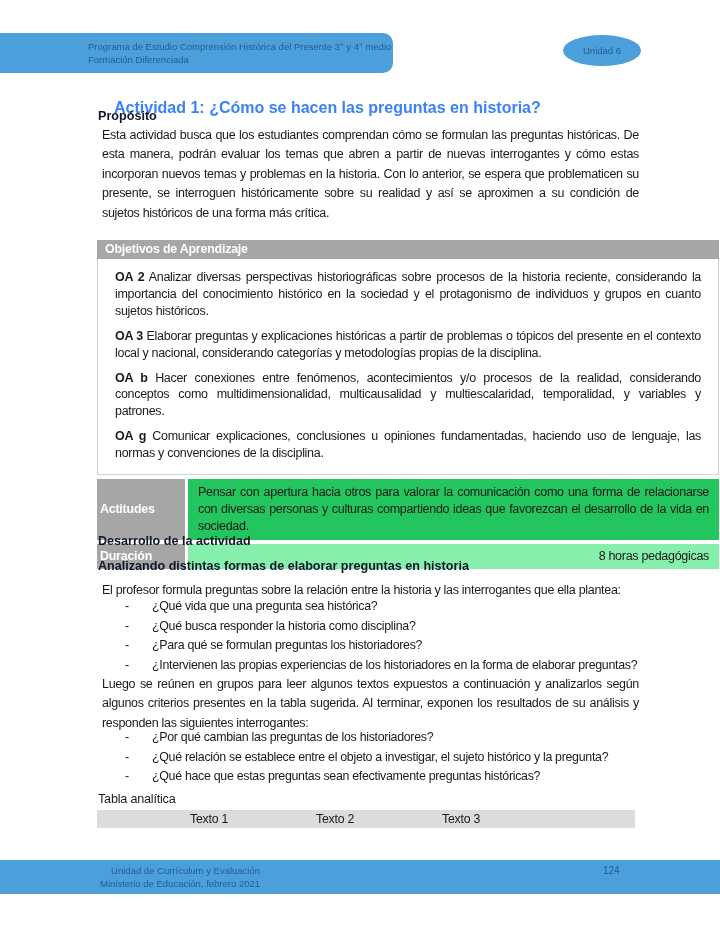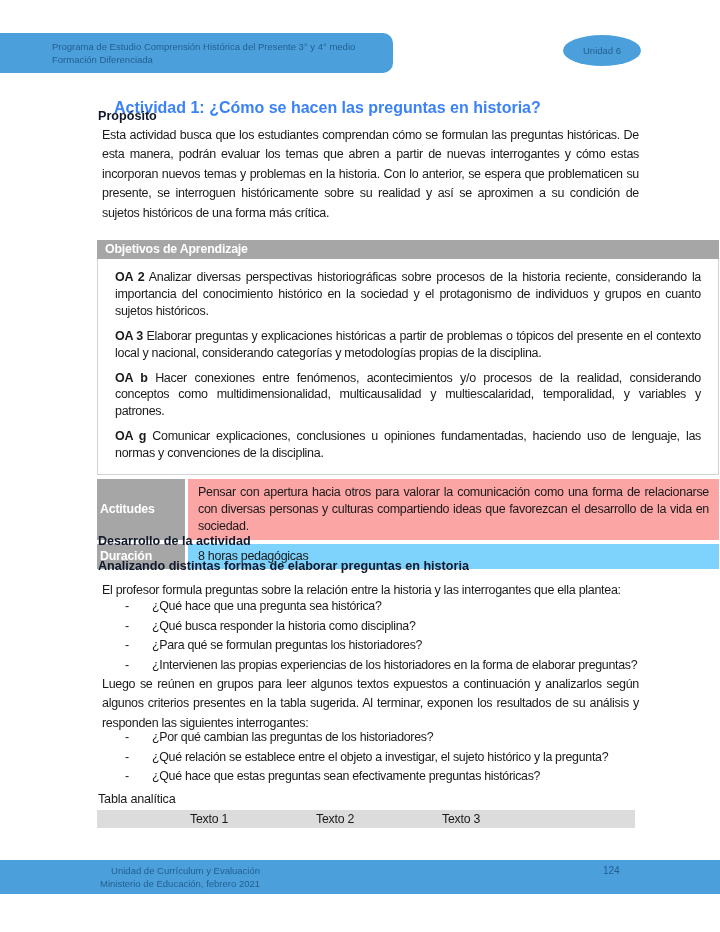--- a/index.html
+++ b/index.html
@@ -4,21 +4,21 @@
 <style>
   html,body{margin:0;padding:0;background:#ffffff;}
   .page{
     position:relative;width:720px;height:932px;background:#ffffff;overflow:hidden;
     font-family:"Liberation Sans",sans-serif;color:#1a1a1a;
   }
   
   .banner{
     position:absolute;left:0;top:33px;width:393px;height:40px;box-sizing:border-box;
     background:#4ba0dc;border-radius:0 10px 10px 0;
-    padding-left:52px;display:flex;flex-direction:column;justify-content:center;
+    padding-left:88px;display:flex;flex-direction:column;justify-content:center;
   }
   .banner div{font-size:9.5px;line-height:13px;color:#235e90;}
   .unit-badge{
     position:absolute;left:563px;top:35px;width:78px;height:31px;background:#4ba0dc;
     border-radius:50%;display:flex;align-items:center;justify-content:center;
     font-size:9.5px;color:#235e90;
   }
   
   .title{position:absolute;left:98px;top:83px;margin:16px;font-size:16px;font-weight:bold;color:#3b82f6;white-space:nowrap;}
   .bluehead{position:absolute;left:98px;margin:0;font-size:12.6px;font-weight:bold;color:#0f172a;white-space:nowrap;}
@@ -42,24 +42,24 @@
     padding:2px 9px 4px 9px;font-size:12.5px;line-height:16.9px;text-align:justify;letter-spacing:-0.3px;
   }
   .oa-body p{margin:8px;}
   .oa-code{font-weight:bold;}
   .trow{display:flex;margin-top:4px;}
   .label-cell{
     width:88px;box-sizing:border-box;background:#a6a6a6;color:#ffffff;font-weight:bold;
     font-size:12.4px;padding-left:3px;display:flex;align-items:center;letter-spacing:-0.2px;
   }
   .content-cell{
-    flex:1;margin-left:3px;background:#fca5a5;font-size:12.5px;line-height:16.9px;
+    flex:1;margin-left:3px;background:#22c55e;font-size:12.5px;line-height:16.9px;
     padding:5px 10px;text-align:justify;letter-spacing:-0.3px;
   }
-  .duracion .content-cell{background:#7dd3fc;padding:4px 10px;text-align:left;}
+  .duracion .content-cell{background:#86efac;padding:4px 10px;text-align:right;}
   
   .tabla-caption{position:absolute;left:98px;top:792px;margin:0;font-size:12.6px;letter-spacing:-0.2px;}
   .texto-header{
     position:absolute;left:97px;top:810px;width:538px;height:18px;background:#dcdcdc;
     display:flex;font-size:12.3px;letter-spacing:-0.2px;
   }
   .th-spacer{width:93px;}
   .th-col{width:126px;text-align:left;line-height:18px;}
   
   .footer{position:absolute;left:0;top:860px;width:720px;height:34px;background:#4ba0dc;}
@@ -98,21 +98,21 @@
       <div class="label-cell">Duración</div>
       <div class="content-cell">8 horas pedagógicas</div>
     </div>
   </div>
 
   <h2 class="bluehead" style="top:534px">Desarrollo de la actividad</h2>
   <h3 class="bluehead" style="top:559px">Analizando distintas formas de elaborar preguntas en historia</h3>
   <p class="para nowrap" style="top:577px">El profesor formula preguntas sobre la relación entre la historia y las interrogantes que ella plantea:</p>
 
   <ul class="qlist" style="top:597px">
-    <li>¿Qué hace que una pregunta sea histórica?</li>
+    <li>¿Qué vida que una pregunta sea histórica?</li>
     <li>¿Qué busca responder la historia como disciplina?</li>
     <li>¿Para qué se formulan preguntas los historiadores?</li>
     <li>¿Intervienen las propias experiencias de los historiadores en la forma de elaborar preguntas?</li>
   </ul>
 
   <p class="para" style="top:671px">Luego se reúnen en grupos para leer algunos textos expuestos a continuación y analizarlos según algunos criterios presentes en la tabla sugerida. Al terminar, exponen los resultados de su análisis y responden las siguientes interrogantes:</p>
 
   <ul class="qlist" style="top:728px">
     <li>¿Por qué cambian las preguntas de los historiadores?</li>
     <li>¿Qué relación se establece entre el objeto a investigar, el sujeto histórico y la pregunta?</li>

